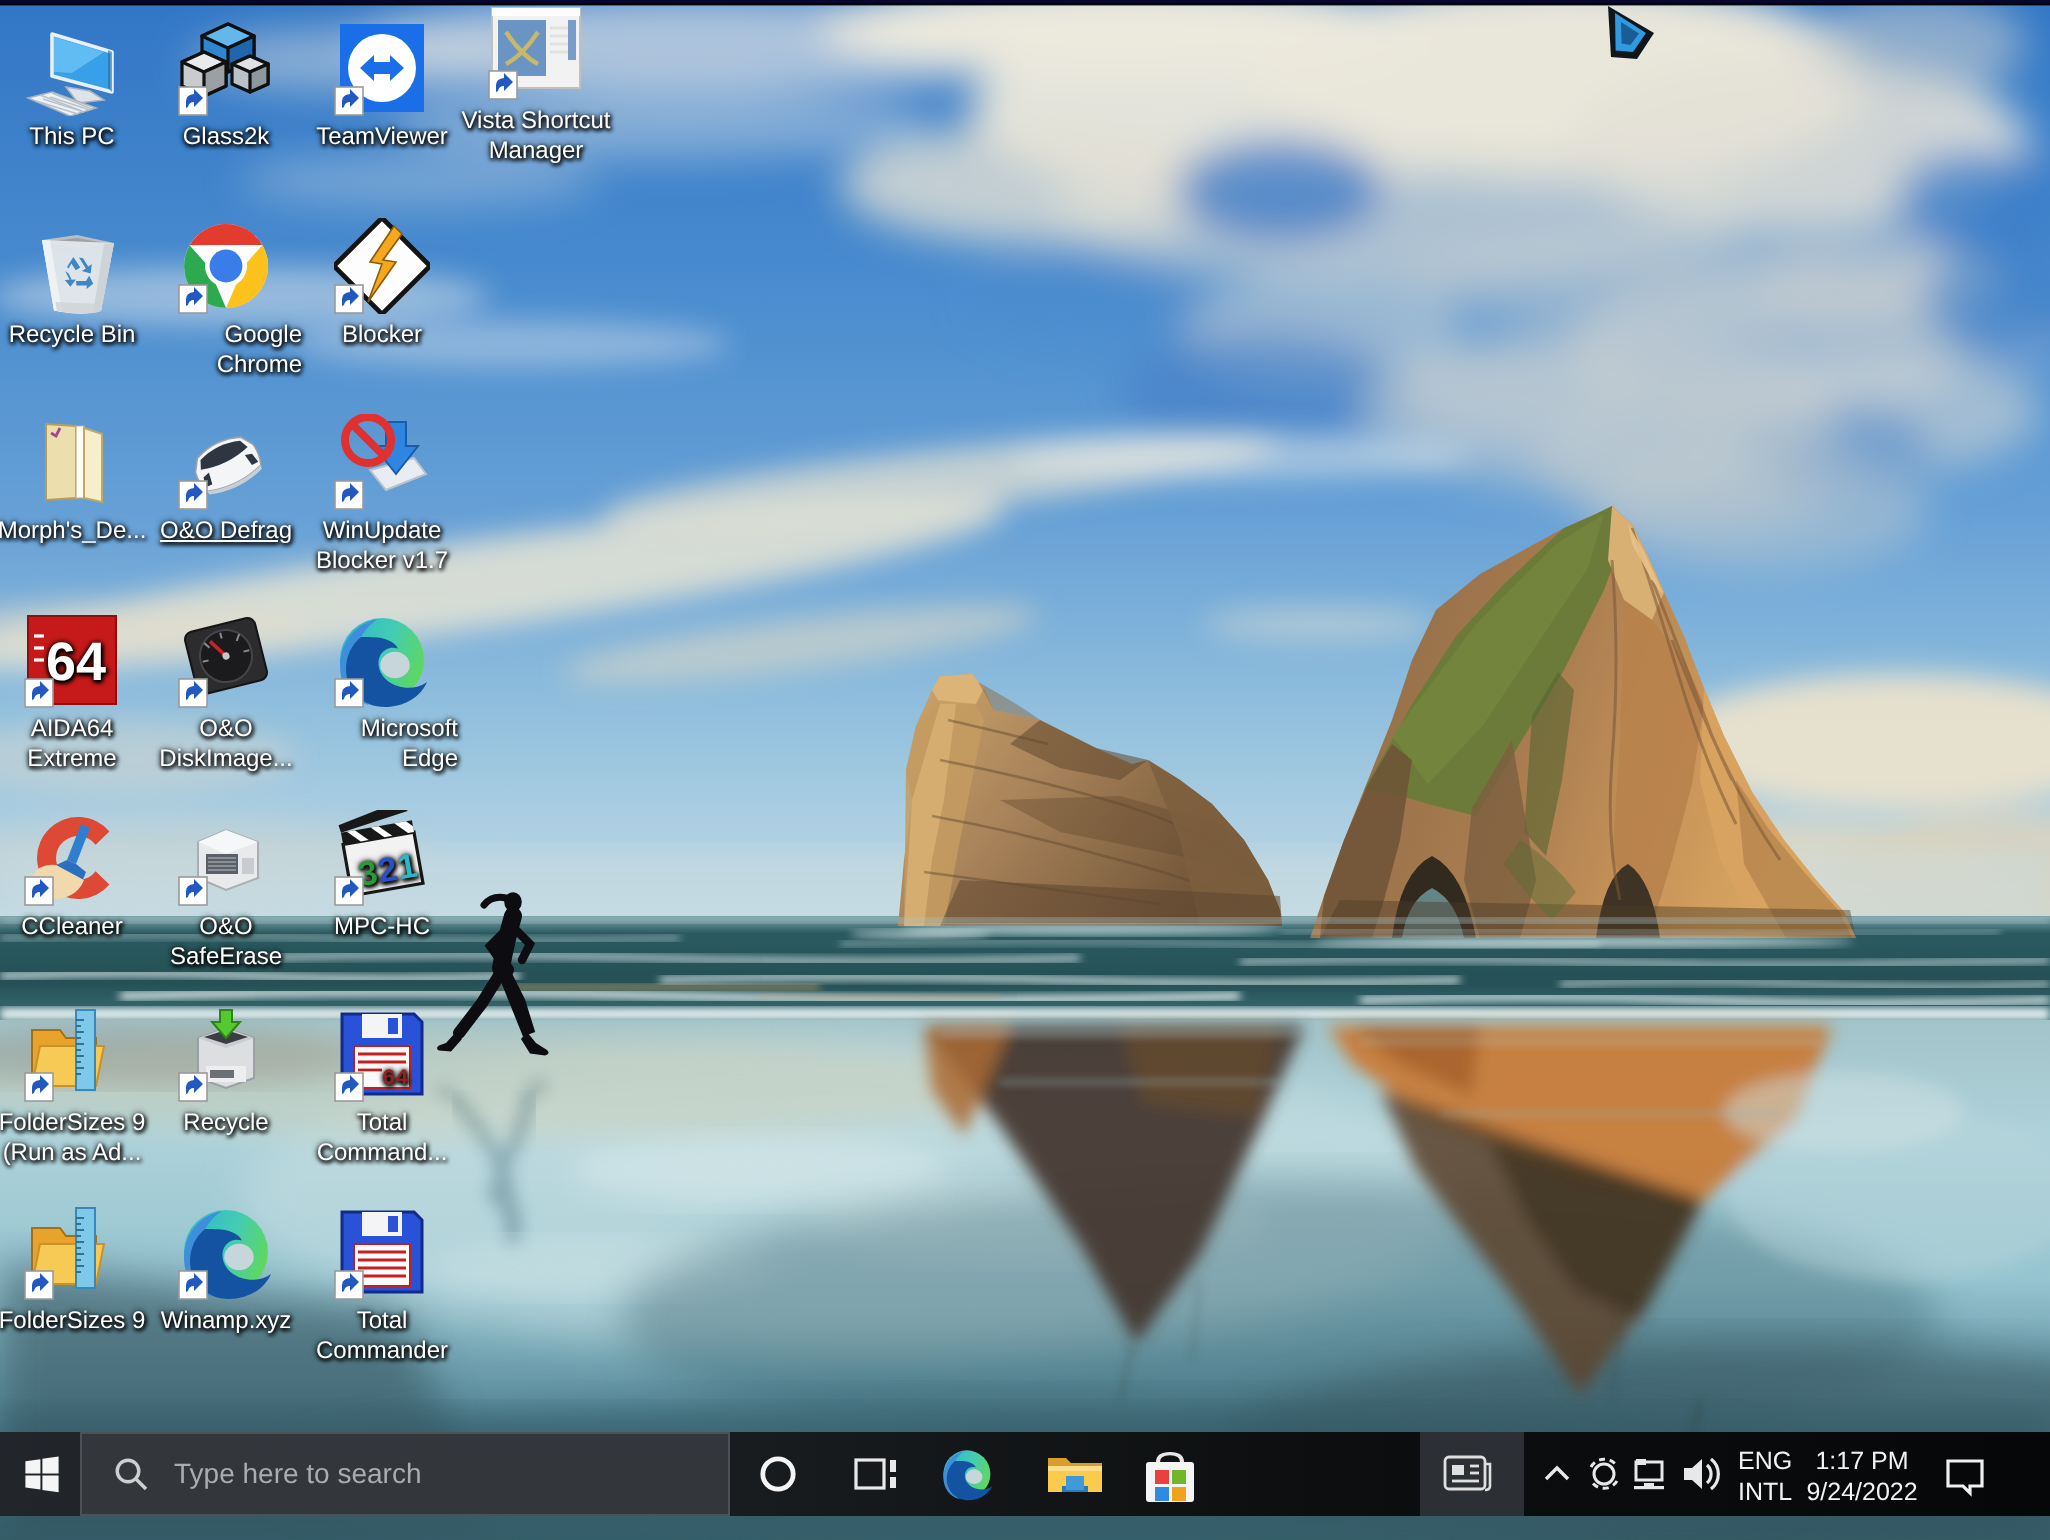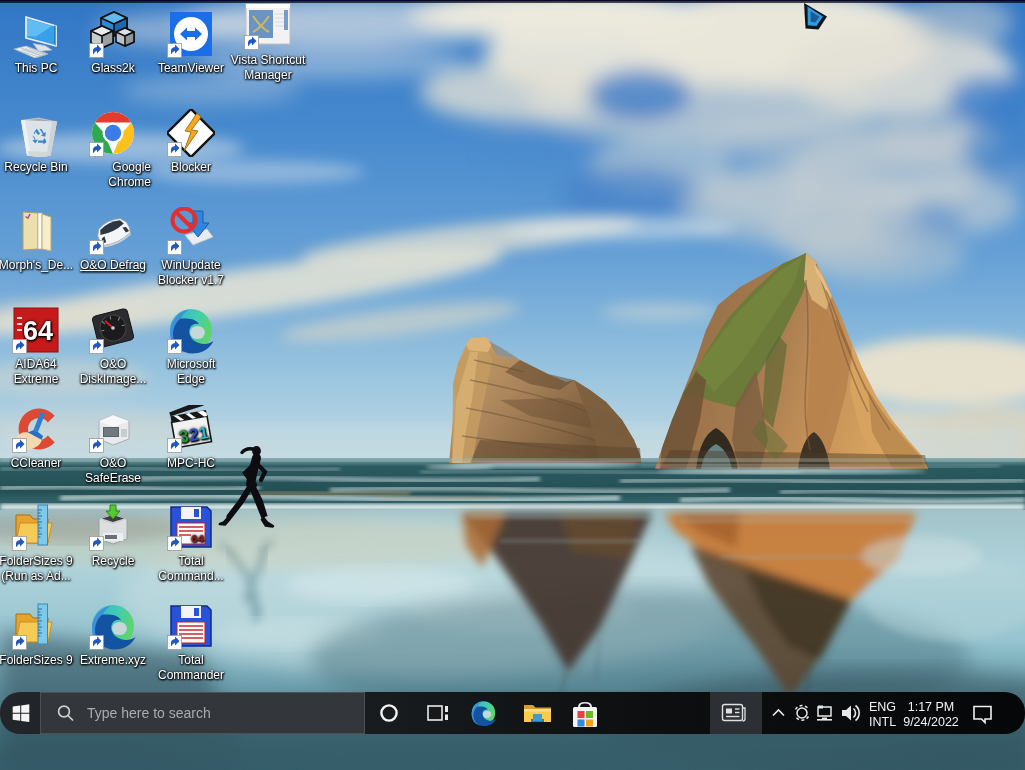--- a/index.html
+++ b/index.html
@@ -2,22 +2,22 @@
 <html><head>
 <meta charset="utf-8">
 <style>
 html,body{margin:0;padding:0;width:1025px;height:770px;overflow:hidden;background:#000;}
 body{font-family:"Liberation Sans",sans-serif;position:relative;}
 #wall{position:absolute;left:0;top:0;width:1025px;height:770px;}
 .ic{position:absolute;width:76px;text-align:center;color:#fff;font-size:12px;line-height:15px;
 text-shadow:0 1px 2px #000,1px 1px 2px #000,0 0 3px #000;}
 .ic svg.main{display:block;margin:0 auto;}
 .ic .cap{margin-top:3px;}
-#taskbar{position:absolute;left:0;top:692px;width:1025px;height:42px;
-background:linear-gradient(90deg,#22262a 0%,#181b1e 38%,#0d0f10 62%,#060708 100%);border-radius:20px;}
+#taskbar{position:absolute;left:0;top:716px;width:1025px;height:42px;
+background:linear-gradient(90deg,#22262a 0%,#181b1e 38%,#0d0f10 62%,#060708 100%);}
 </style>
 </head>
 <body>
 <svg id="wall" width="1025" height="770" viewBox="0 0 1025 770">
 <defs>
 <linearGradient id="sky" x1="0" y1="0" x2="0" y2="1">
  <stop offset="0" stop-color="#3176c6"></stop>
  <stop offset="0.28" stop-color="#478ace"></stop>
  <stop offset="0.55" stop-color="#66a0d6"></stop>
  <stop offset="0.78" stop-color="#95c2de"></stop>
@@ -435,21 +435,21 @@
             <line x1="33" y1="22" x2="36" y2="22"></line>
           </g>
   <line x1="24" y1="22" x2="18" y2="13" stroke="#d02020" stroke-width="1.8"></line>
   <circle cx="24" cy="22" r="1.8" fill="#c8c8cc"></circle>
  </g>
  <use href="#badge"></use>
 </svg>
 <div class="cap">O&amp;O<br>DiskImage...</div>
 </div>
 
-<div class="ic" style="left:153px;top:306px;">
+<div class="ic" style="left:153px;top:306px;text-align:right;">
 <svg class="main" width="48" height="48" viewBox="0 0 48 48">
  <use href="#edgelogo"></use>
  <use href="#badge"></use>
 </svg>
 <div class="cap">Microsoft<br>Edge</div>
 </div>
 
 <div class="ic" style="left:-2px;top:405px;">
 <svg class="main" width="48" height="48" viewBox="0 0 48 48">
  <path d="M42.7,10.8 A20.5,20.5 0 1 0 42.7,37.2 L35.8,30.6 A11,11 0 1 1 35.8,17.4 Z" fill="#dd4934"></path>
@@ -570,21 +570,21 @@
  <use href="#badge"></use>
 </svg>
 <div class="cap">FolderSizes 9</div>
 </div>
 
 <div class="ic" style="left:75px;top:602px;">
 <svg class="main" width="48" height="48" viewBox="0 0 48 48">
  <use href="#edgelogo"></use>
  <use href="#badge"></use>
 </svg>
-<div class="cap">Extreme.xyz</div>
+<div class="cap">Winamp.xyz</div>
 </div>
 
 <div class="ic" style="left:153px;top:602px;">
 <svg class="main" width="48" height="48" viewBox="0 0 48 48">
  <path d="M4,4 L40,4 L44,8 L44,44 L4,44 Z" fill="#2a52d8" stroke="#122a88" stroke-width="1.5"></path>
  <rect x="14" y="4" width="20" height="12" fill="#f4f4f6"></rect>
  <rect x="27" y="6" width="5" height="8" fill="#2a52d8"></rect>
  <rect x="10" y="20" width="28" height="21" fill="#fafafa" stroke="#c02020" stroke-width="1"></rect>
  <g stroke="#c02020" stroke-width="1.4">
           <line x1="12" y1="24" x2="36" y2="24"></line>

